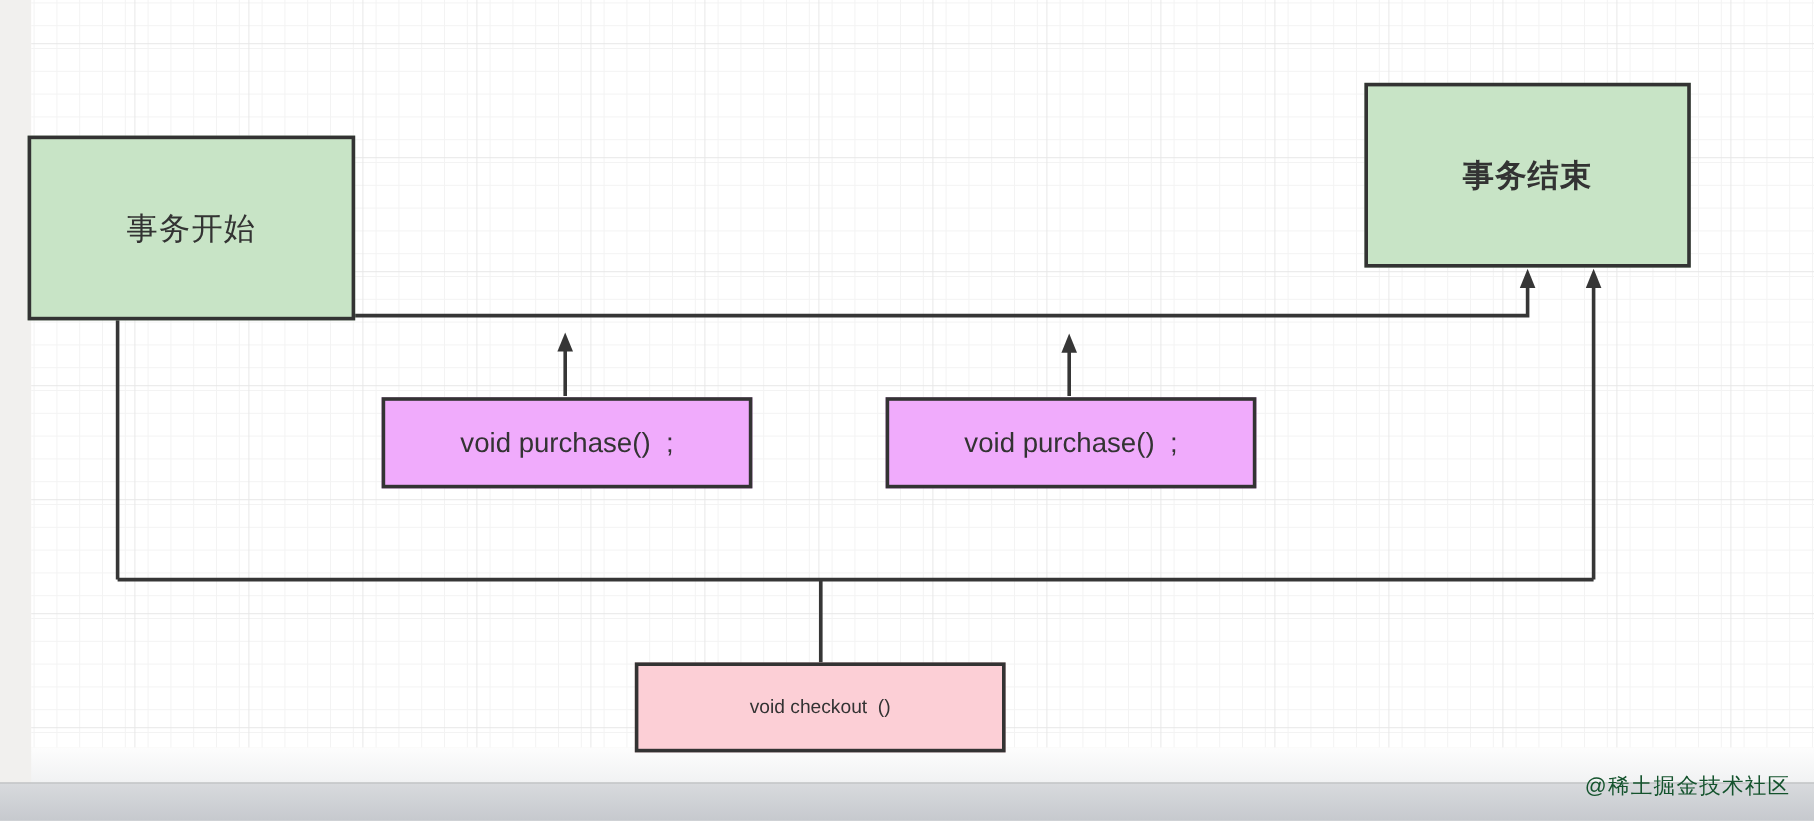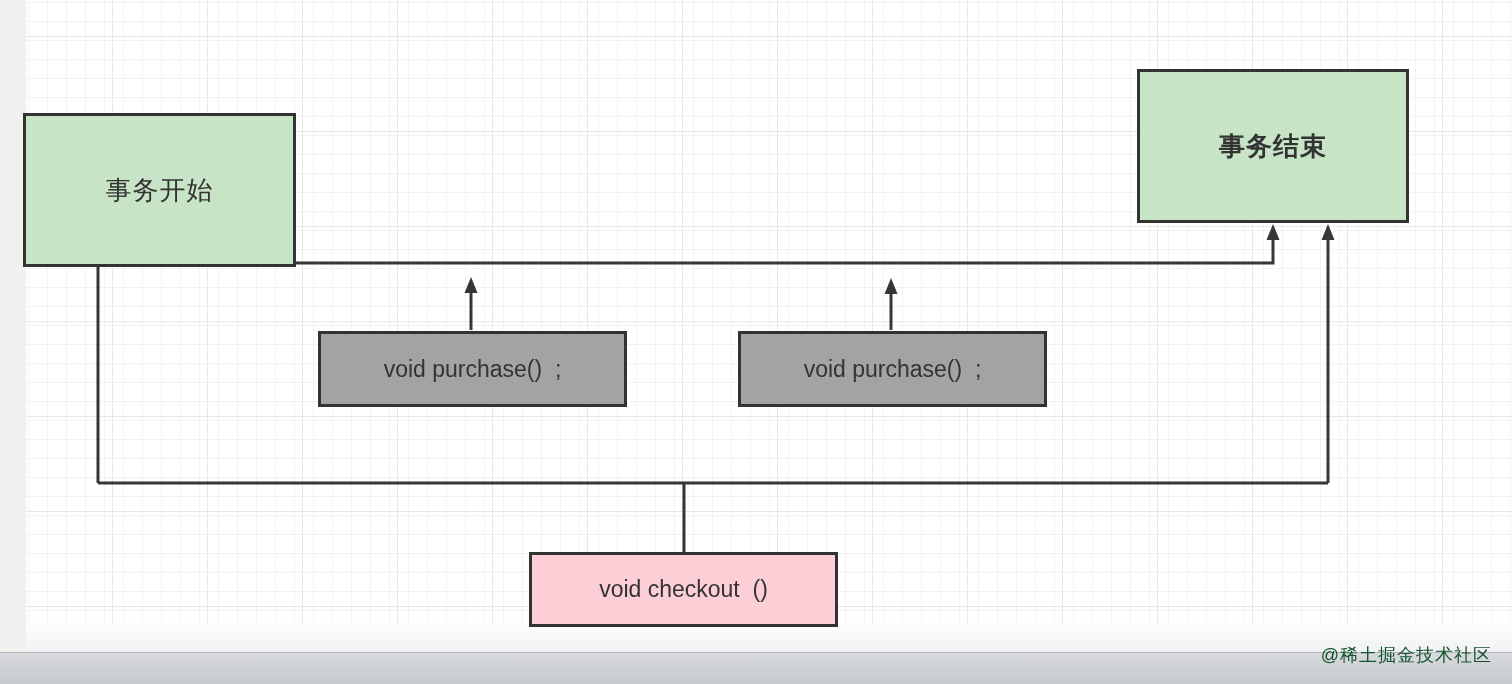--- a/index.html
+++ b/index.html
@@ -40,22 +40,22 @@
   .head{fill:#363636;stroke:none;}
 
   
   .node{
     position:absolute;box-sizing:border-box;
     border:3px solid #333333;
     display:flex;align-items:center;justify-content:center;
     color:#333333;white-space:pre;
   }
   .node-green{background:#c8e4c6;font-size:26px;letter-spacing:1px;}
-  .node-cyan{background:#a3a3a3;font-size:23px;}
-  .node-pink{background:#fccfd6;font-size:23px;}
+  .node-cyan{background:#f0abfc;font-size:23px;}
+  .node-pink{background:#fccfd6;font-size:16px;}
 
   .n-start{left:23px;top:69px;width:273px;height:154px;margin-top:44px;}
   .n-end{left:1137px;top:69px;width:272px;height:154px;font-weight:bold;}
   .n-purchase1{left:318px;top:331px;width:309px;height:76px;}
   .n-purchase2{left:738px;top:331px;width:309px;height:76px;}
   .n-checkout{left:529px;top:552px;width:309px;height:75px;}
 
   
   .wm-community{
     position:absolute;right:20px;top:643px;

